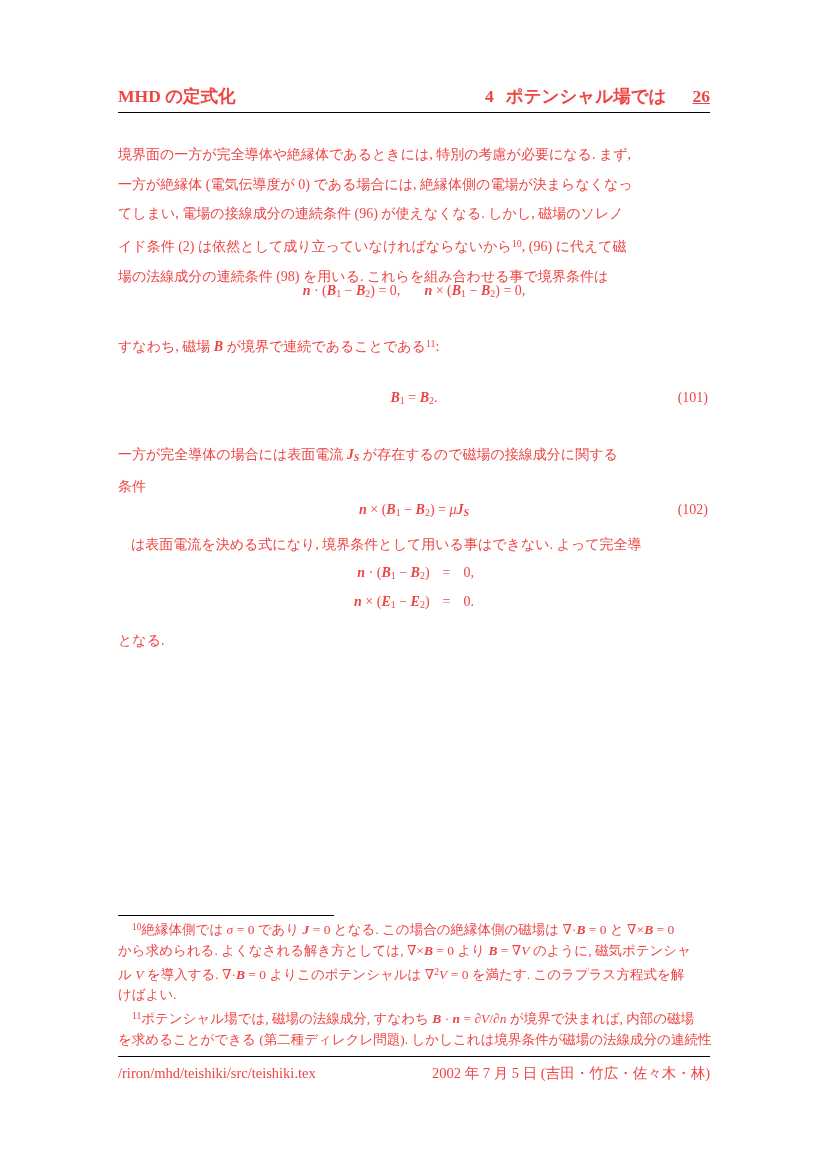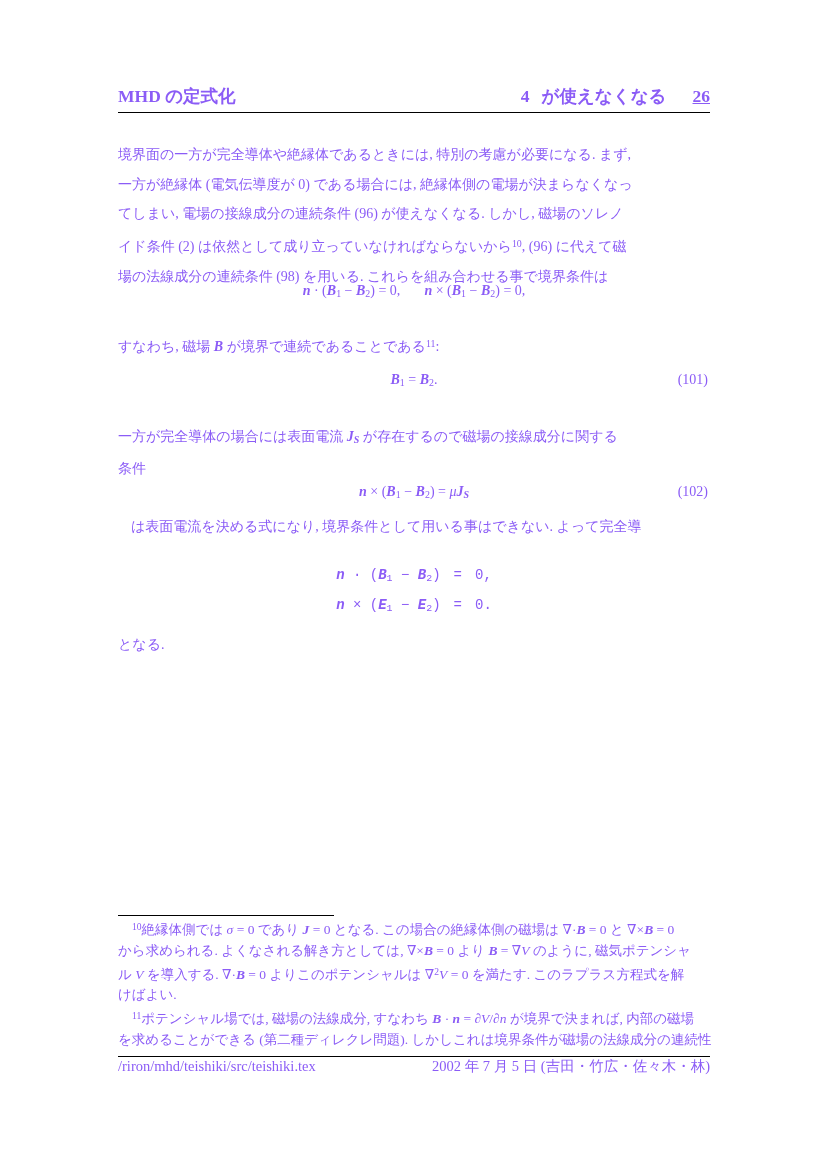--- a/index.html
+++ b/index.html
@@ -1,82 +1,82 @@
 <!DOCTYPE html>
 <html lang="ja"><head>
 <meta charset="utf-8">
 <style>
   html,body { margin:0; padding:0; background:#ffffff; }
   .page {
     position:relative; width:826px; height:1169px; background:#ffffff;
-    color:#8b5cf6; font-family:"Liberation Serif","DejaVu Serif",serif;
+    color:#ef4444; font-family:"Liberation Serif","DejaVu Serif",serif;
     overflow:hidden;
   }
   
   .header {
     position:absolute; left:118px; width:592px; top:84px;
     display:flex; justify-content:space-between; align-items:baseline;
     font-weight:bold; font-size:17.5px;
     border-bottom:1.6px solid #000; padding-bottom:4px;
   }
   .h-sec-no   { margin-right:12px; }
   .h-page-no  { margin-left:26px;text-decoration:underline; }
   
   .content {
     position:absolute; left:118px; width:592px; top:140px;
     font-size:14px; line-height:29.7px;
   }
   .bline { white-space:nowrap; }
   .eq       { text-align:center; position:relative; white-space:nowrap; }
   .eq-1     { line-height:22px; margin-top:-12px; }
   .eq-num   { position:absolute; right:2px; top:0; }
-  .eq-101   { line-height:24px; margin-top:6px; }
+  .eq-101   { line-height:24px; margin-top:24px; }
   .eq-102   { line-height:24px; margin-top:-4px; }
   .m-sunawachi { margin-top:24px; }
   .m-para2  { margin-top:26px; }
   .m-para3  { margin-top:5px;margin-left:13px; }
   .m-para4  { margin-top:8px; }
-  .eqnarray { margin-top:20px; display:table; margin-left:auto; margin-right:auto; line-height:26px;font-family:Liberation Mono, monospace; }
+  .eqnarray { margin-top:0; display:table; margin-left:auto; margin-right:auto; line-height:26px; }
   .ea-row   { display:table-row; }
   .ea-l     { display:table-cell; text-align:right; white-space:nowrap; }
   .ea-m     { display:table-cell; padding:0 13px; }
   .ea-r     { display:table-cell; text-align:left; white-space:nowrap; }
   
   .footnotes {
     position:absolute; left:118px; width:592px; top:915px;
     font-size:13.5px; line-height:20.6px;
   }
   .fn-rule { width:216px; border-top:1.3px solid #000; height:0; margin-bottom:1px; }
   .fnline  { white-space:nowrap; }
   .fn-first { text-indent:14px; }
   
   .footer {
     position:absolute; left:118px; width:592px; top:1056px;
-    border-top:1.3px solid #000; 
+    border-top:1.3px solid #000; padding-top:7px;
     display:flex; justify-content:space-between; align-items:baseline;
     font-size:14.5px;
   }
   
   .r-p    {}
   .r-bi   { font-style:italic; font-weight:bold; }
   .r-i    { font-style:italic; }
   .r-sub  { font-size:71%; vertical-align:-0.22em; }
   .r-bisub{ font-size:71%; vertical-align:-0.22em; font-style:italic; font-weight:bold; }
   .r-sup  { font-size:71%; vertical-align:0.45em; }
   .r-gap  { display:inline-block; width:24px; }
 </style>
 </head>
 <body>
 
 <div class="page">
 
   <div class="header">
     <span>MHD の定式化</span>
     <span>
-      <span class="h-sec-no">4</span><span>が使えなくなる</span><span class="h-page-no">26</span>
+      <span class="h-sec-no">4</span><span>ポテンシャル場では</span><span class="h-page-no">26</span>
     </span>
   </div>
 
   <div class="content">
     <div class="bline"><span class="r-p">境界面の一方が完全導体や絶縁体であるときには, 特別の考慮が必要になる. まず,</span></div>
     <div class="bline"><span class="r-p">一方が絶縁体 (電気伝導度が 0) である場合には, 絶縁体側の電場が決まらなくなっ</span></div>
     <div class="bline"><span class="r-p">てしまい, 電場の接線成分の連続条件 (96) が使えなくなる. しかし, 磁場のソレノ</span></div>
     <div class="bline"><span class="r-p">イド条件 (2) は依然として成り立っていなければならないから</span><span class="r-sup">10</span><span class="r-p">, (96) に代えて磁</span></div>
     <div class="bline"><span class="r-p">場の法線成分の連続条件 (98) を用いる. これらを組み合わせる事で境界条件は</span></div>
 

